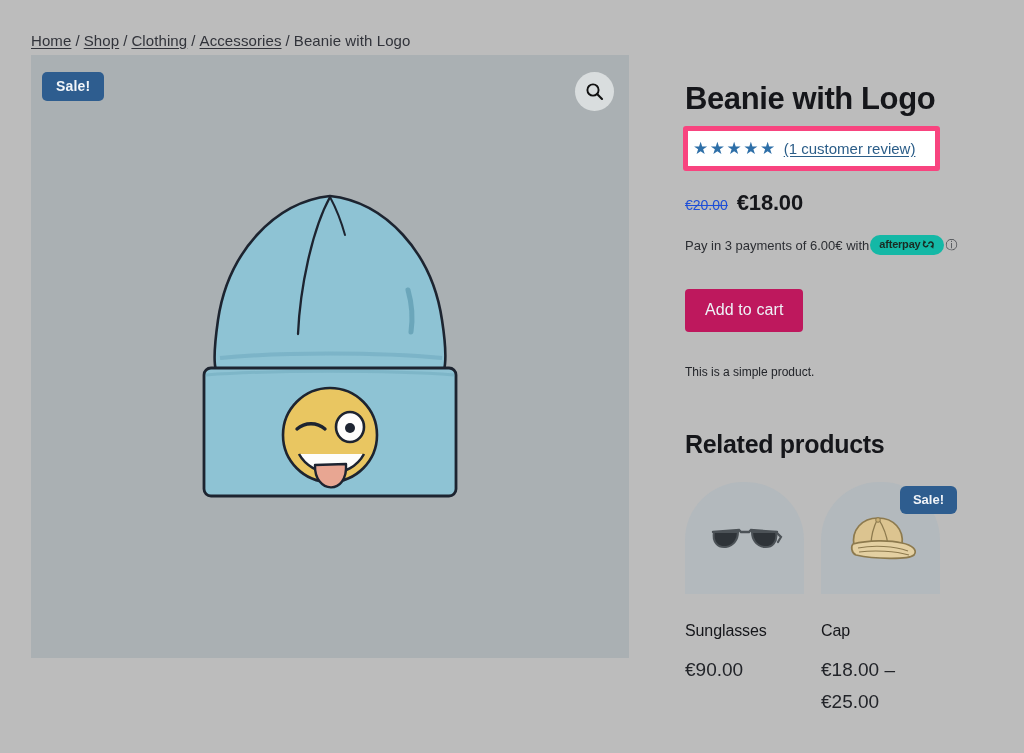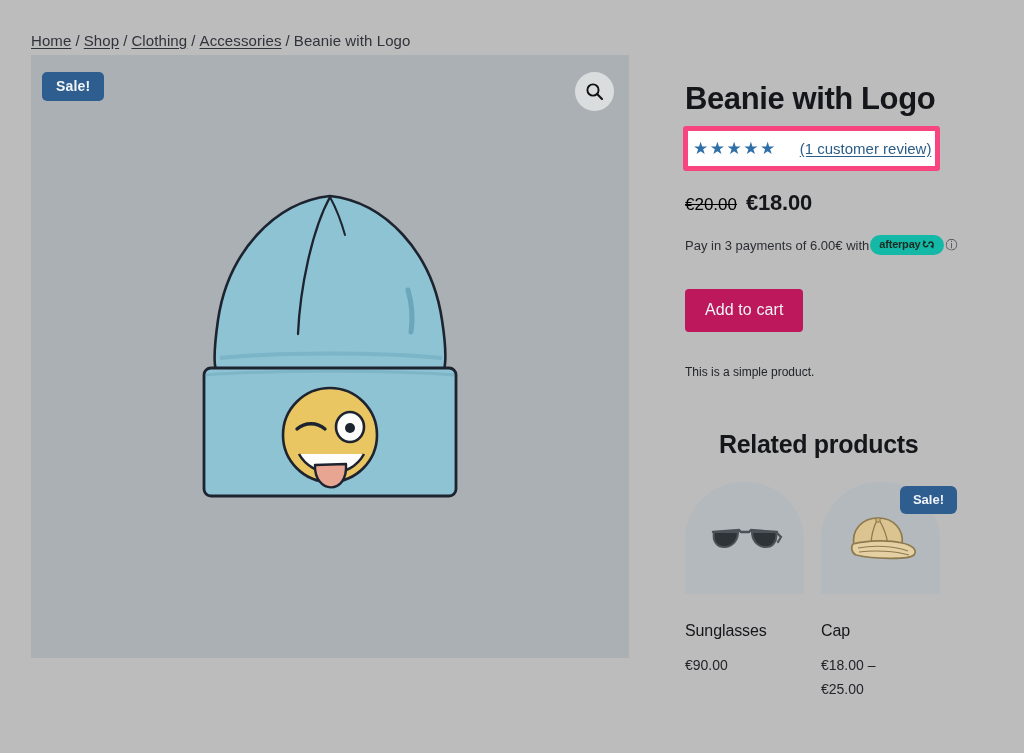--- a/index.html
+++ b/index.html
@@ -129,36 +129,36 @@
     letter-spacing: 1.5px;
     color: #2e6fa8;
     line-height: 1;
   }
 
   .review-link {
     font-size: 15px;
     color: #2b5d88;
     text-decoration: underline;
     text-underline-offset: 2px;
-    margin-left: 23px;
+    margin-left: 7px;
     white-space: nowrap;
     cursor: pointer;
   }
 
   .price-row {
     position: absolute;
     left: 0;
     top: 108px;
     display: flex;
     align-items: baseline;
     gap: 9px;
   }
   .price-old {
-    font-size: 17px;
-    color: #000000;
+    font-size: 14px;
+    color: #1d4ed8;
     text-decoration: line-through;
     text-align: right;
   }
   .price-new {
     font-size: 22px;
     font-weight: bold;
     color: #15161a;
     letter-spacing: -.2px;
   }
 
@@ -216,21 +216,20 @@
   }
 
   .related-title {
     position: absolute;
     left: 0;
     top: 348px;
     font-size: 25px;
     font-weight: bold;
     letter-spacing: -.3px;
     color: #15161a;
-    margin-left: 34px;
   }
 
   .related-grid {
     position: absolute;
     left: 0;
     top: 400px;
     display: flex;
     gap: 17px;
   }
   .rel-card { width: 119px; position: relative; }
@@ -259,21 +258,21 @@
     z-index: 3;
   }
   .rel-name {
     margin-top: 28px;
     font-size: 16px;
     color: #15161a;
     letter-spacing: -.1px;
   }
   .rel-price {
     margin-top: 14px;
-    font-size: 14px;
+    font-size: 19px;
     color: #222429;
     line-height: 1.7;
   }
 
   svg { display: block; }
 </style>
 </head>
 <body>
 
 <div class="page">

